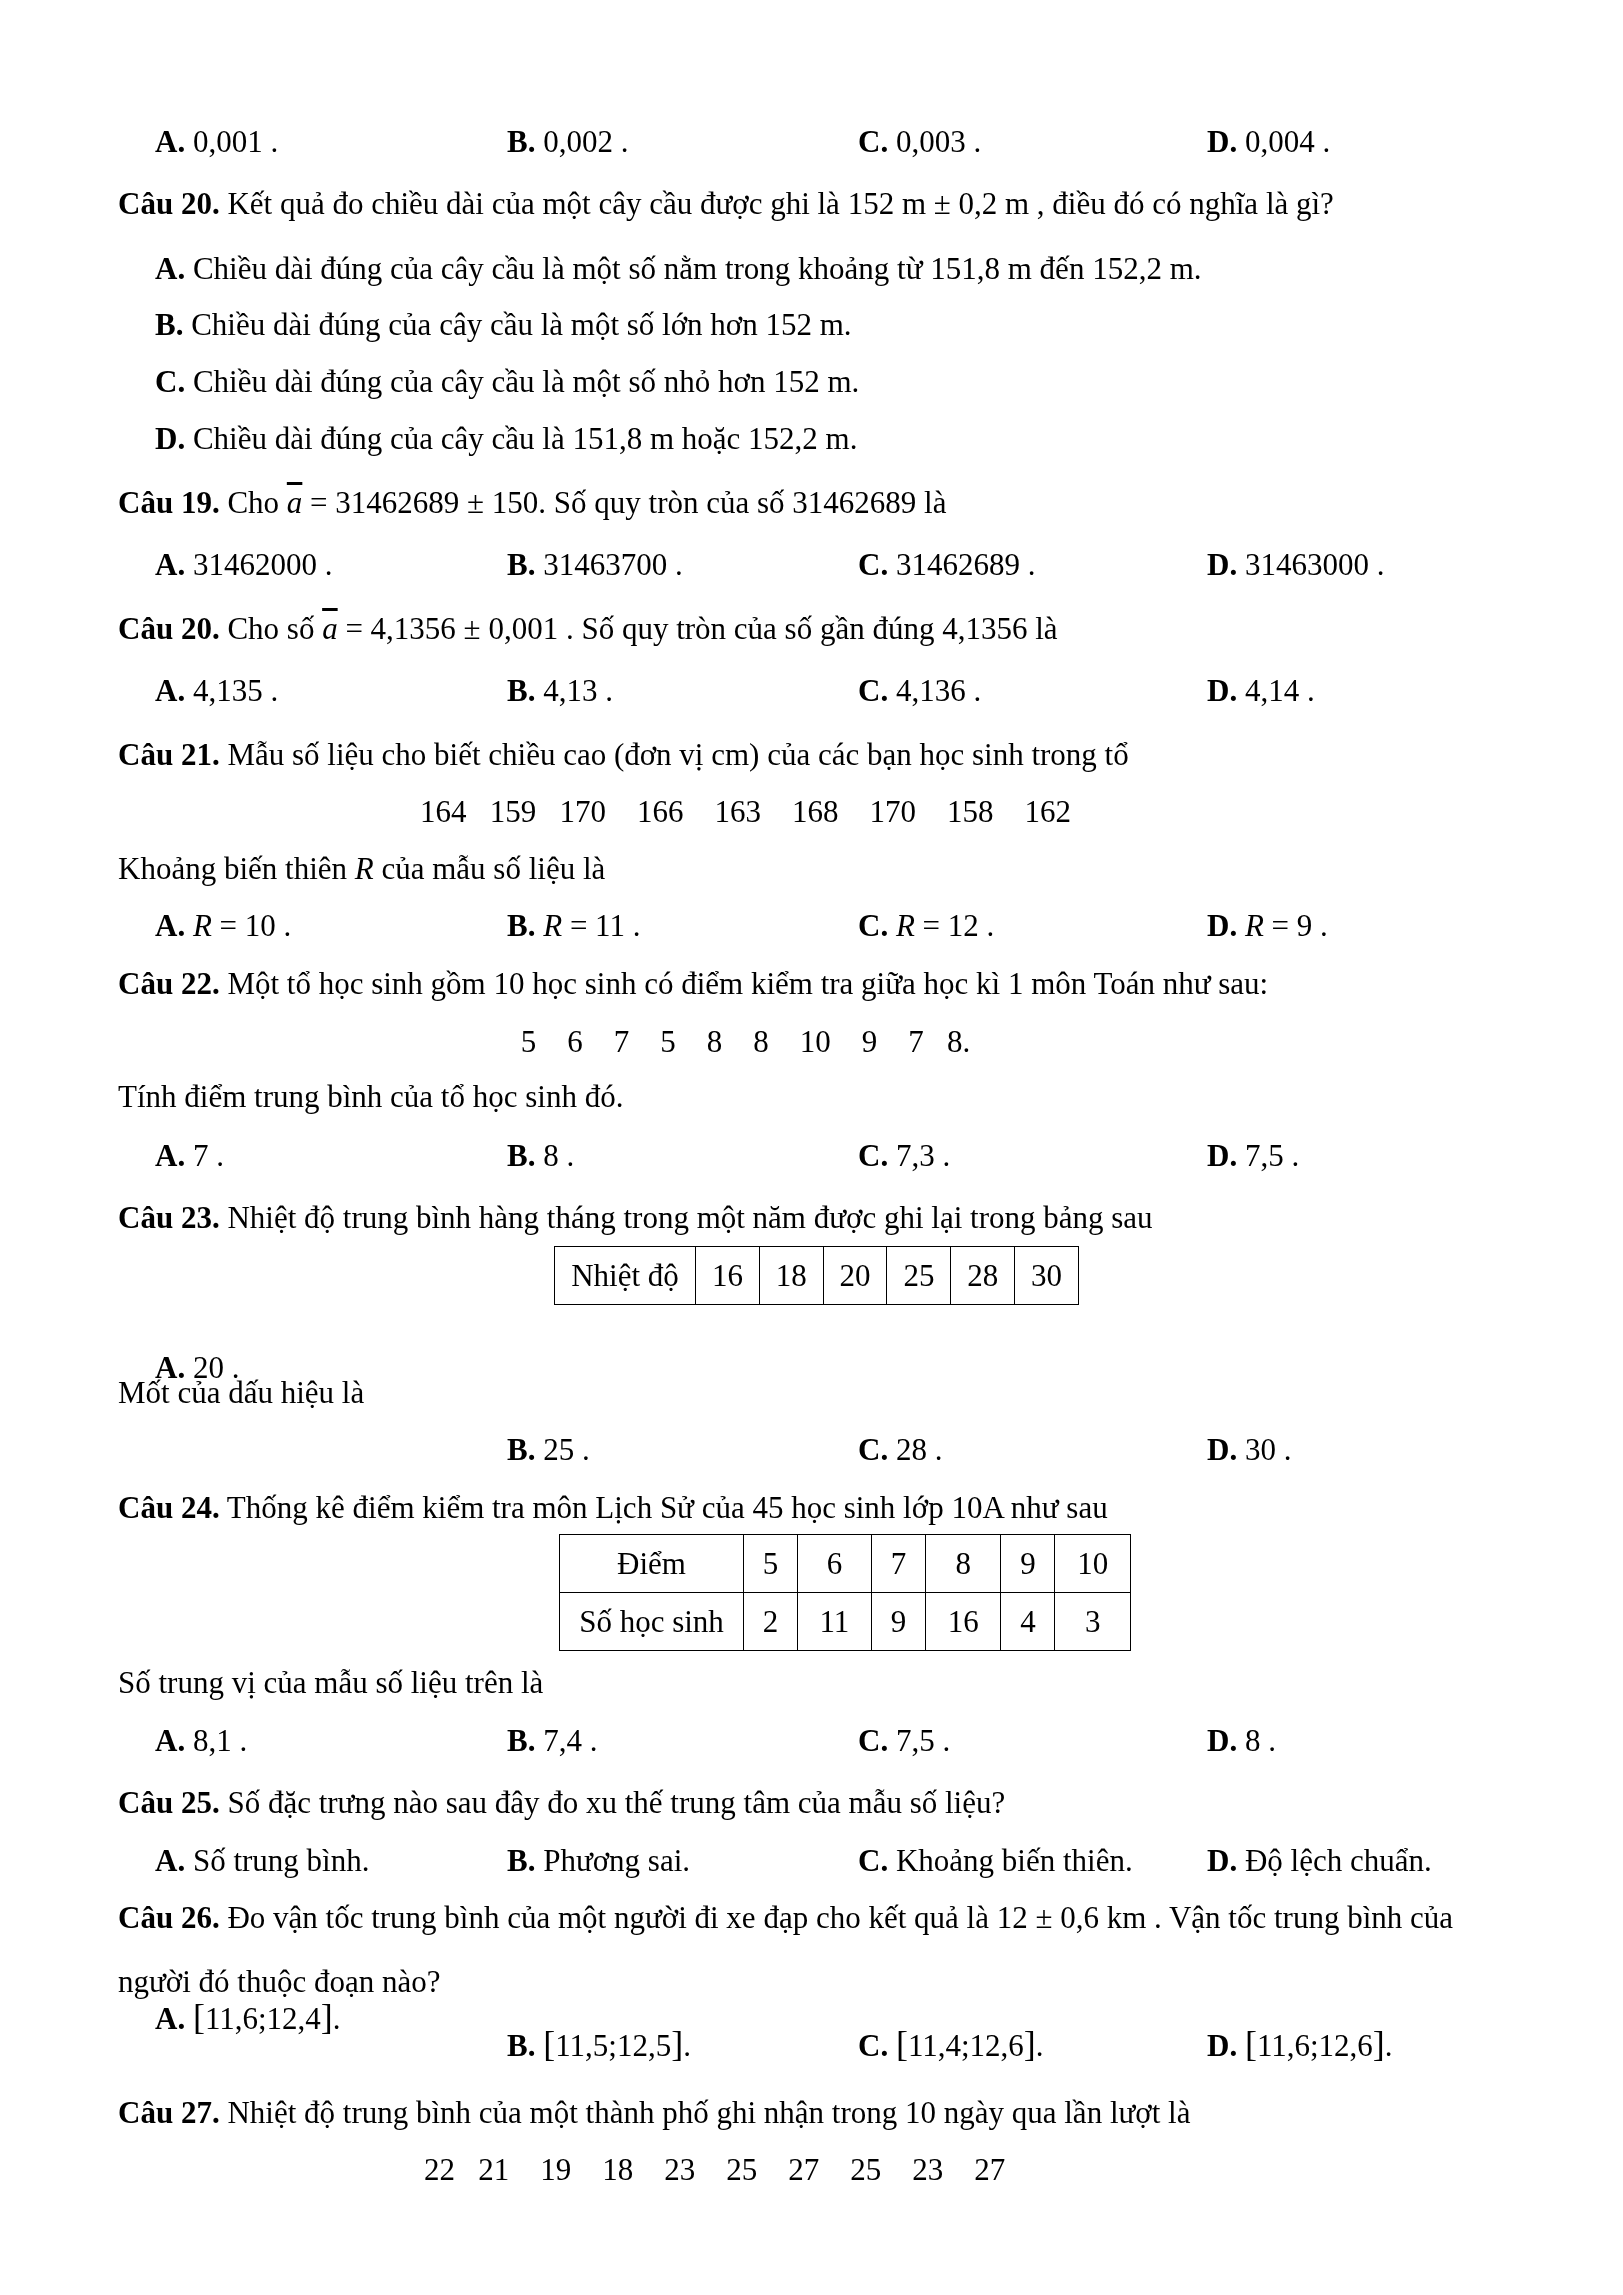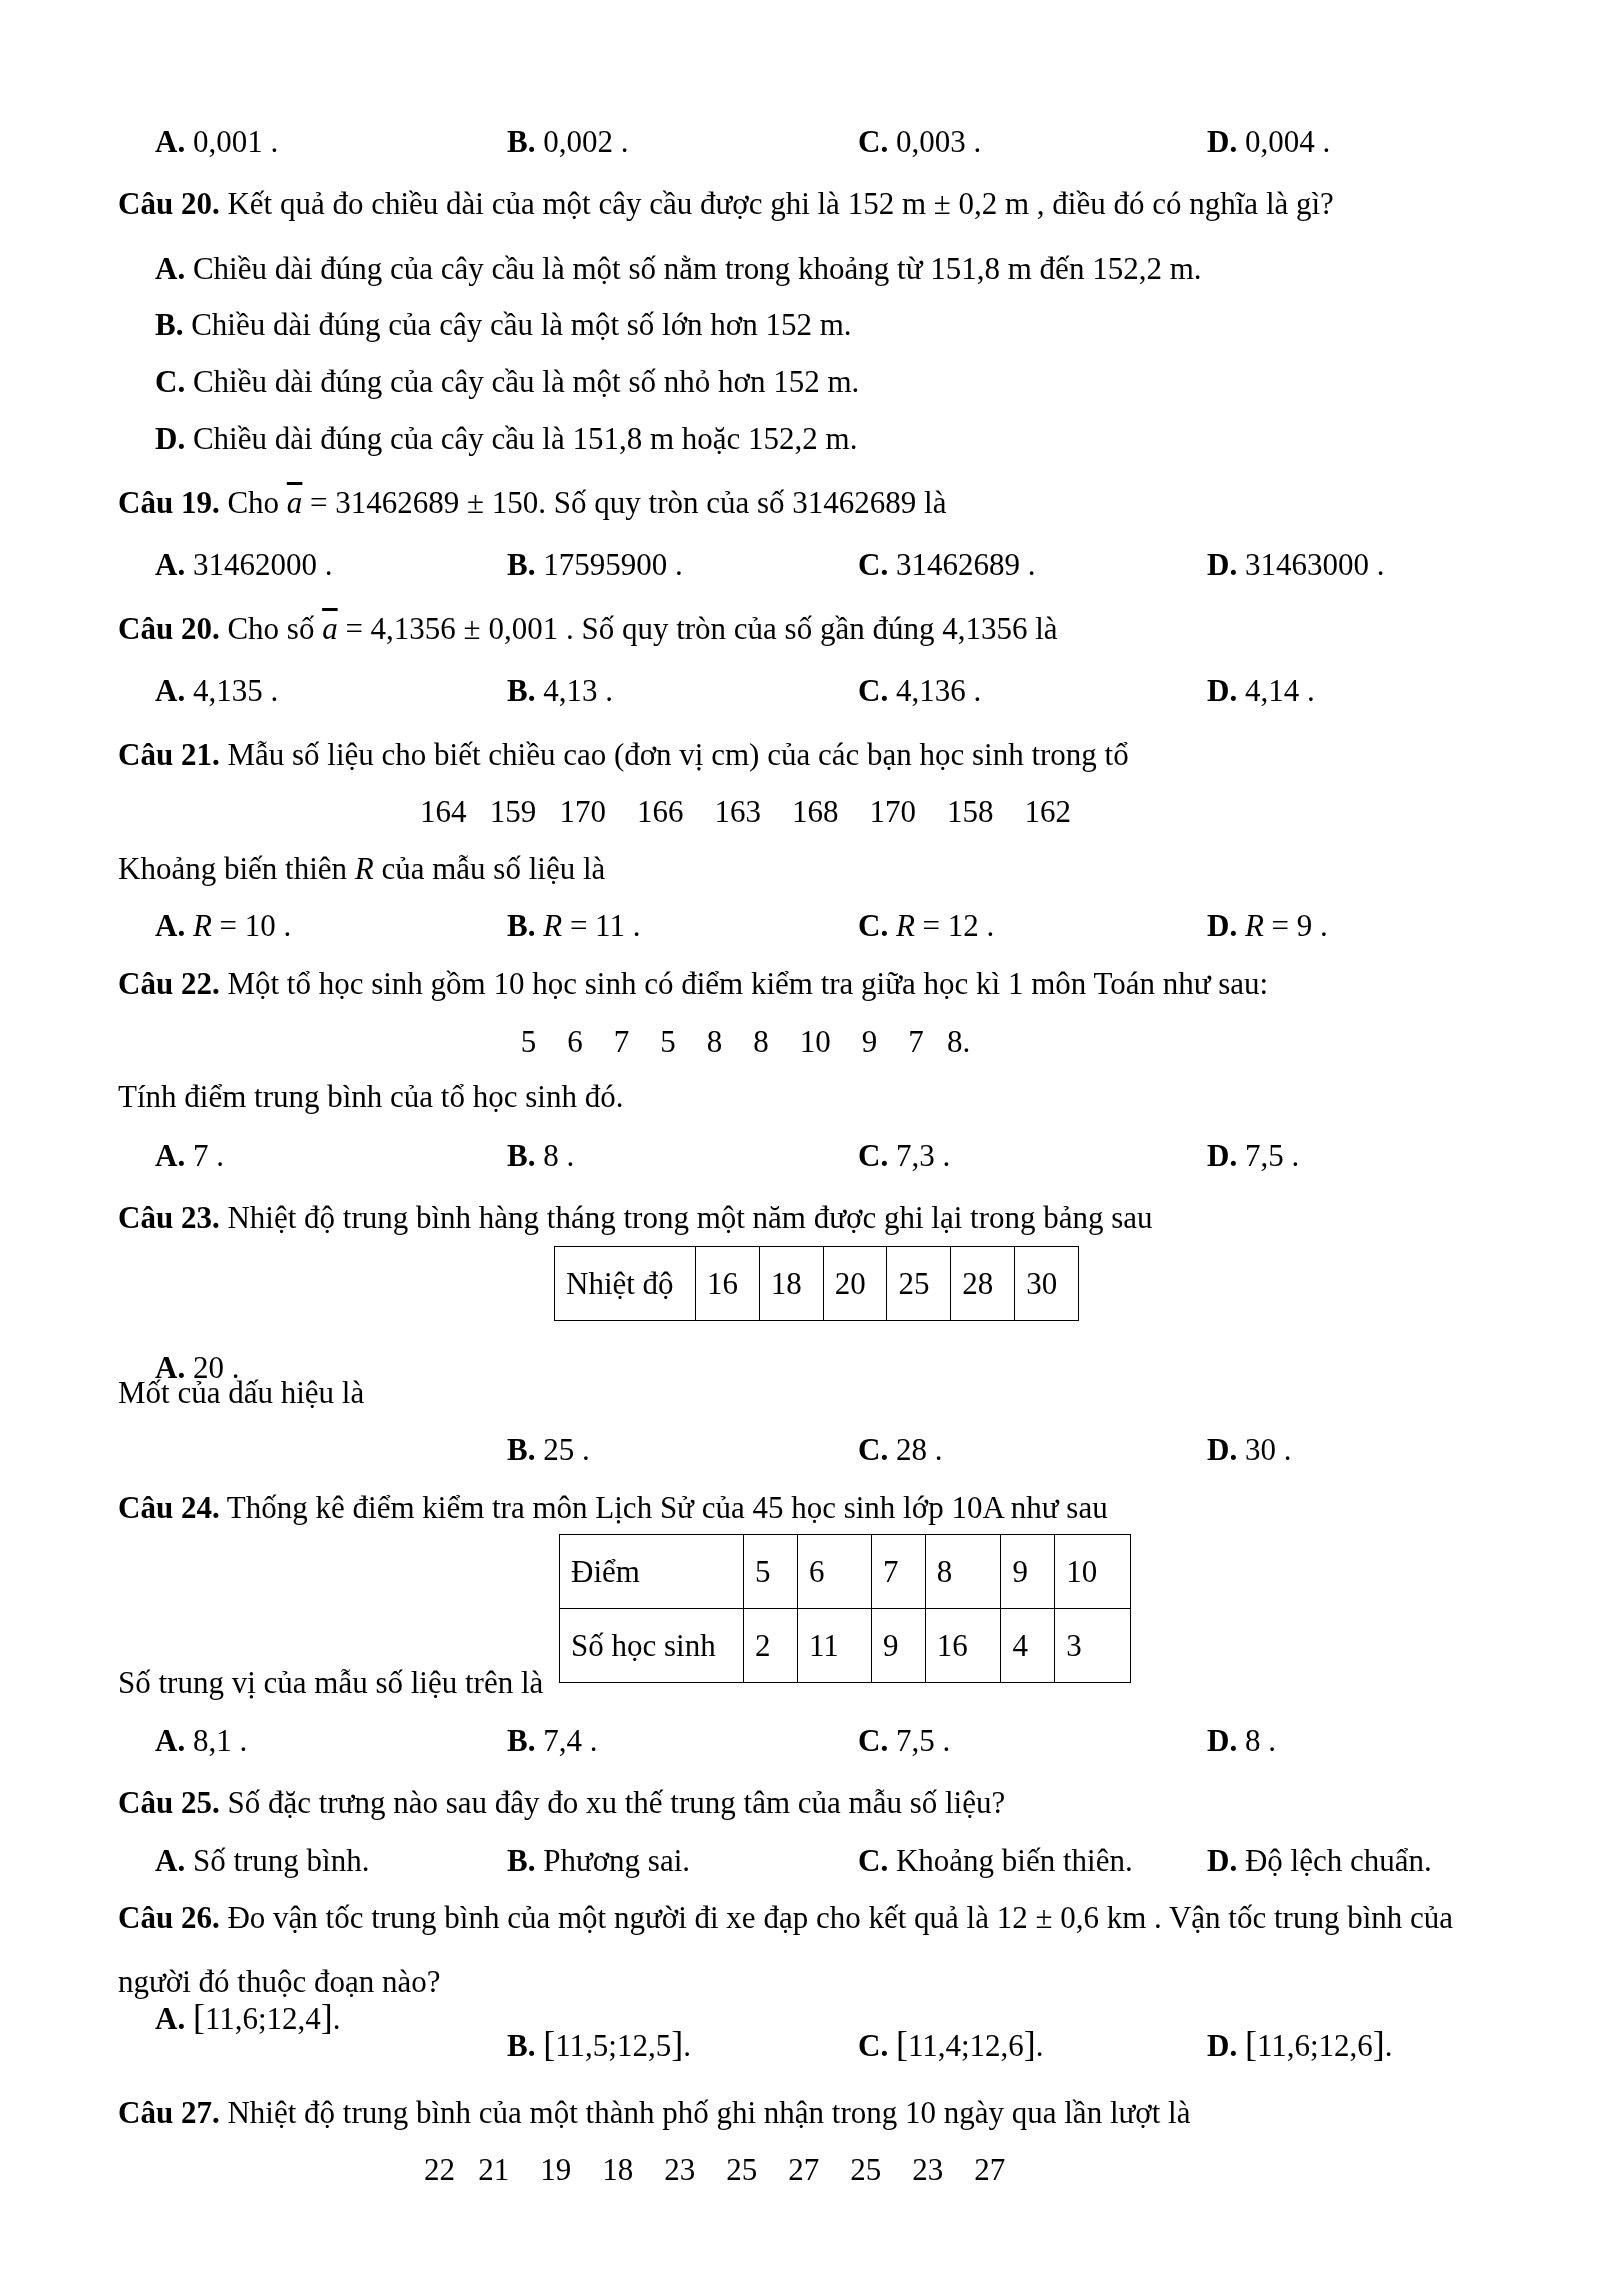--- a/index.html
+++ b/index.html
@@ -6,42 +6,42 @@
   body { width:1623px; height:2295px; position:relative; overflow:hidden;
          font-family:"Liberation Serif", "DejaVu Serif", serif; color:#000; font-size:31px; }
   .line { position:absolute; left:118px; white-space:nowrap; line-height:1; }
   .opt { position:absolute; white-space:nowrap; line-height:1; }
   .oa { left:155px; } .ob { left:507px; } .oc { left:858px; } .od { left:1207px; }
   b { font-weight:bold; }
   i { font-style:italic; }
   .center { position:absolute; left:0; width:1491px; text-align:center; white-space:pre; line-height:1; }
   .over { text-decoration:overline; font-style:italic; }
   table.t { position:absolute; border-collapse:collapse; font-size:31px; }
-  table.t td { border:1.6px solid #000; padding:8px 11px; height:57px; }
+  table.t td { border:1.6px solid #000; text-align:center; padding:0 11px; height:57px; }
   .br { font-size:36px; }
 </style>
 </head>
 <body>
 
 <div>
   <div class="opt oa" style="top:126px"><b>A.</b> <span>0,001 .</span></div>
   <div class="opt ob" style="top:126px"><b>B.</b> <span>0,002 .</span></div>
   <div class="opt oc" style="top:126px"><b>C.</b> <span>0,003 .</span></div>
   <div class="opt od" style="top:126px"><b>D.</b> <span>0,004 .</span></div>
 </div>
 
 <div class="line" style="top:188px"><b>Câu 20.</b> <span>Kết quả đo chiều dài của một cây cầu được ghi là 152 m ± 0,2 m , điều đó có nghĩa là gì?</span></div>
 <div class="opt oa" style="top:253px"><b>A.</b> <span>Chiều dài đúng của cây cầu là một số nằm trong khoảng từ 151,8 m đến 152,2 m.</span></div>
 <div class="opt oa" style="top:309px"><b>B.</b> <span>Chiều dài đúng của cây cầu là một số lớn hơn 152 m.</span></div>
 <div class="opt oa" style="top:366px"><b>C.</b> <span>Chiều dài đúng của cây cầu là một số nhỏ hơn 152 m.</span></div>
 <div class="opt oa" style="top:423px"><b>D.</b> <span>Chiều dài đúng của cây cầu là 151,8 m hoặc 152,2 m.</span></div>
 
 <div class="line" style="top:487px"><b>Câu 19.</b> <span>Cho</span> <span class="over">a</span><span> = 31462689 ± 150. Số quy tròn của số 31462689 là</span></div>
 <div class="opt oa" style="top:549px"><b>A.</b> <span>31462000 .</span></div>
-<div class="opt ob" style="top:549px"><b>B.</b> <span>17595900 .</span></div>
+<div class="opt ob" style="top:549px"><b>B.</b> <span>31463700 .</span></div>
 <div class="opt oc" style="top:549px"><b>C.</b> <span>31462689 .</span></div>
 <div class="opt od" style="top:549px"><b>D.</b> <span>31463000 .</span></div>
 
 <div class="line" style="top:613px"><b>Câu 20.</b> <span>Cho số</span> <span class="over">a</span><span> = 4,1356 ± 0,001 . Số quy tròn của số gần đúng 4,1356 là</span></div>
 <div class="opt oa" style="top:675px"><b>A.</b> <span>4,135 .</span></div>
 <div class="opt ob" style="top:675px"><b>B.</b> <span>4,13 .</span></div>
 <div class="opt oc" style="top:675px"><b>C.</b> <span>4,136 .</span></div>
 <div class="opt od" style="top:675px"><b>D.</b> <span>4,14 .</span></div>
 
 <div class="line" style="top:739px"><b>Câu 21.</b> <span>Mẫu số liệu cho biết chiều cao (đơn vị cm) của các bạn học sinh trong tổ</span></div>

